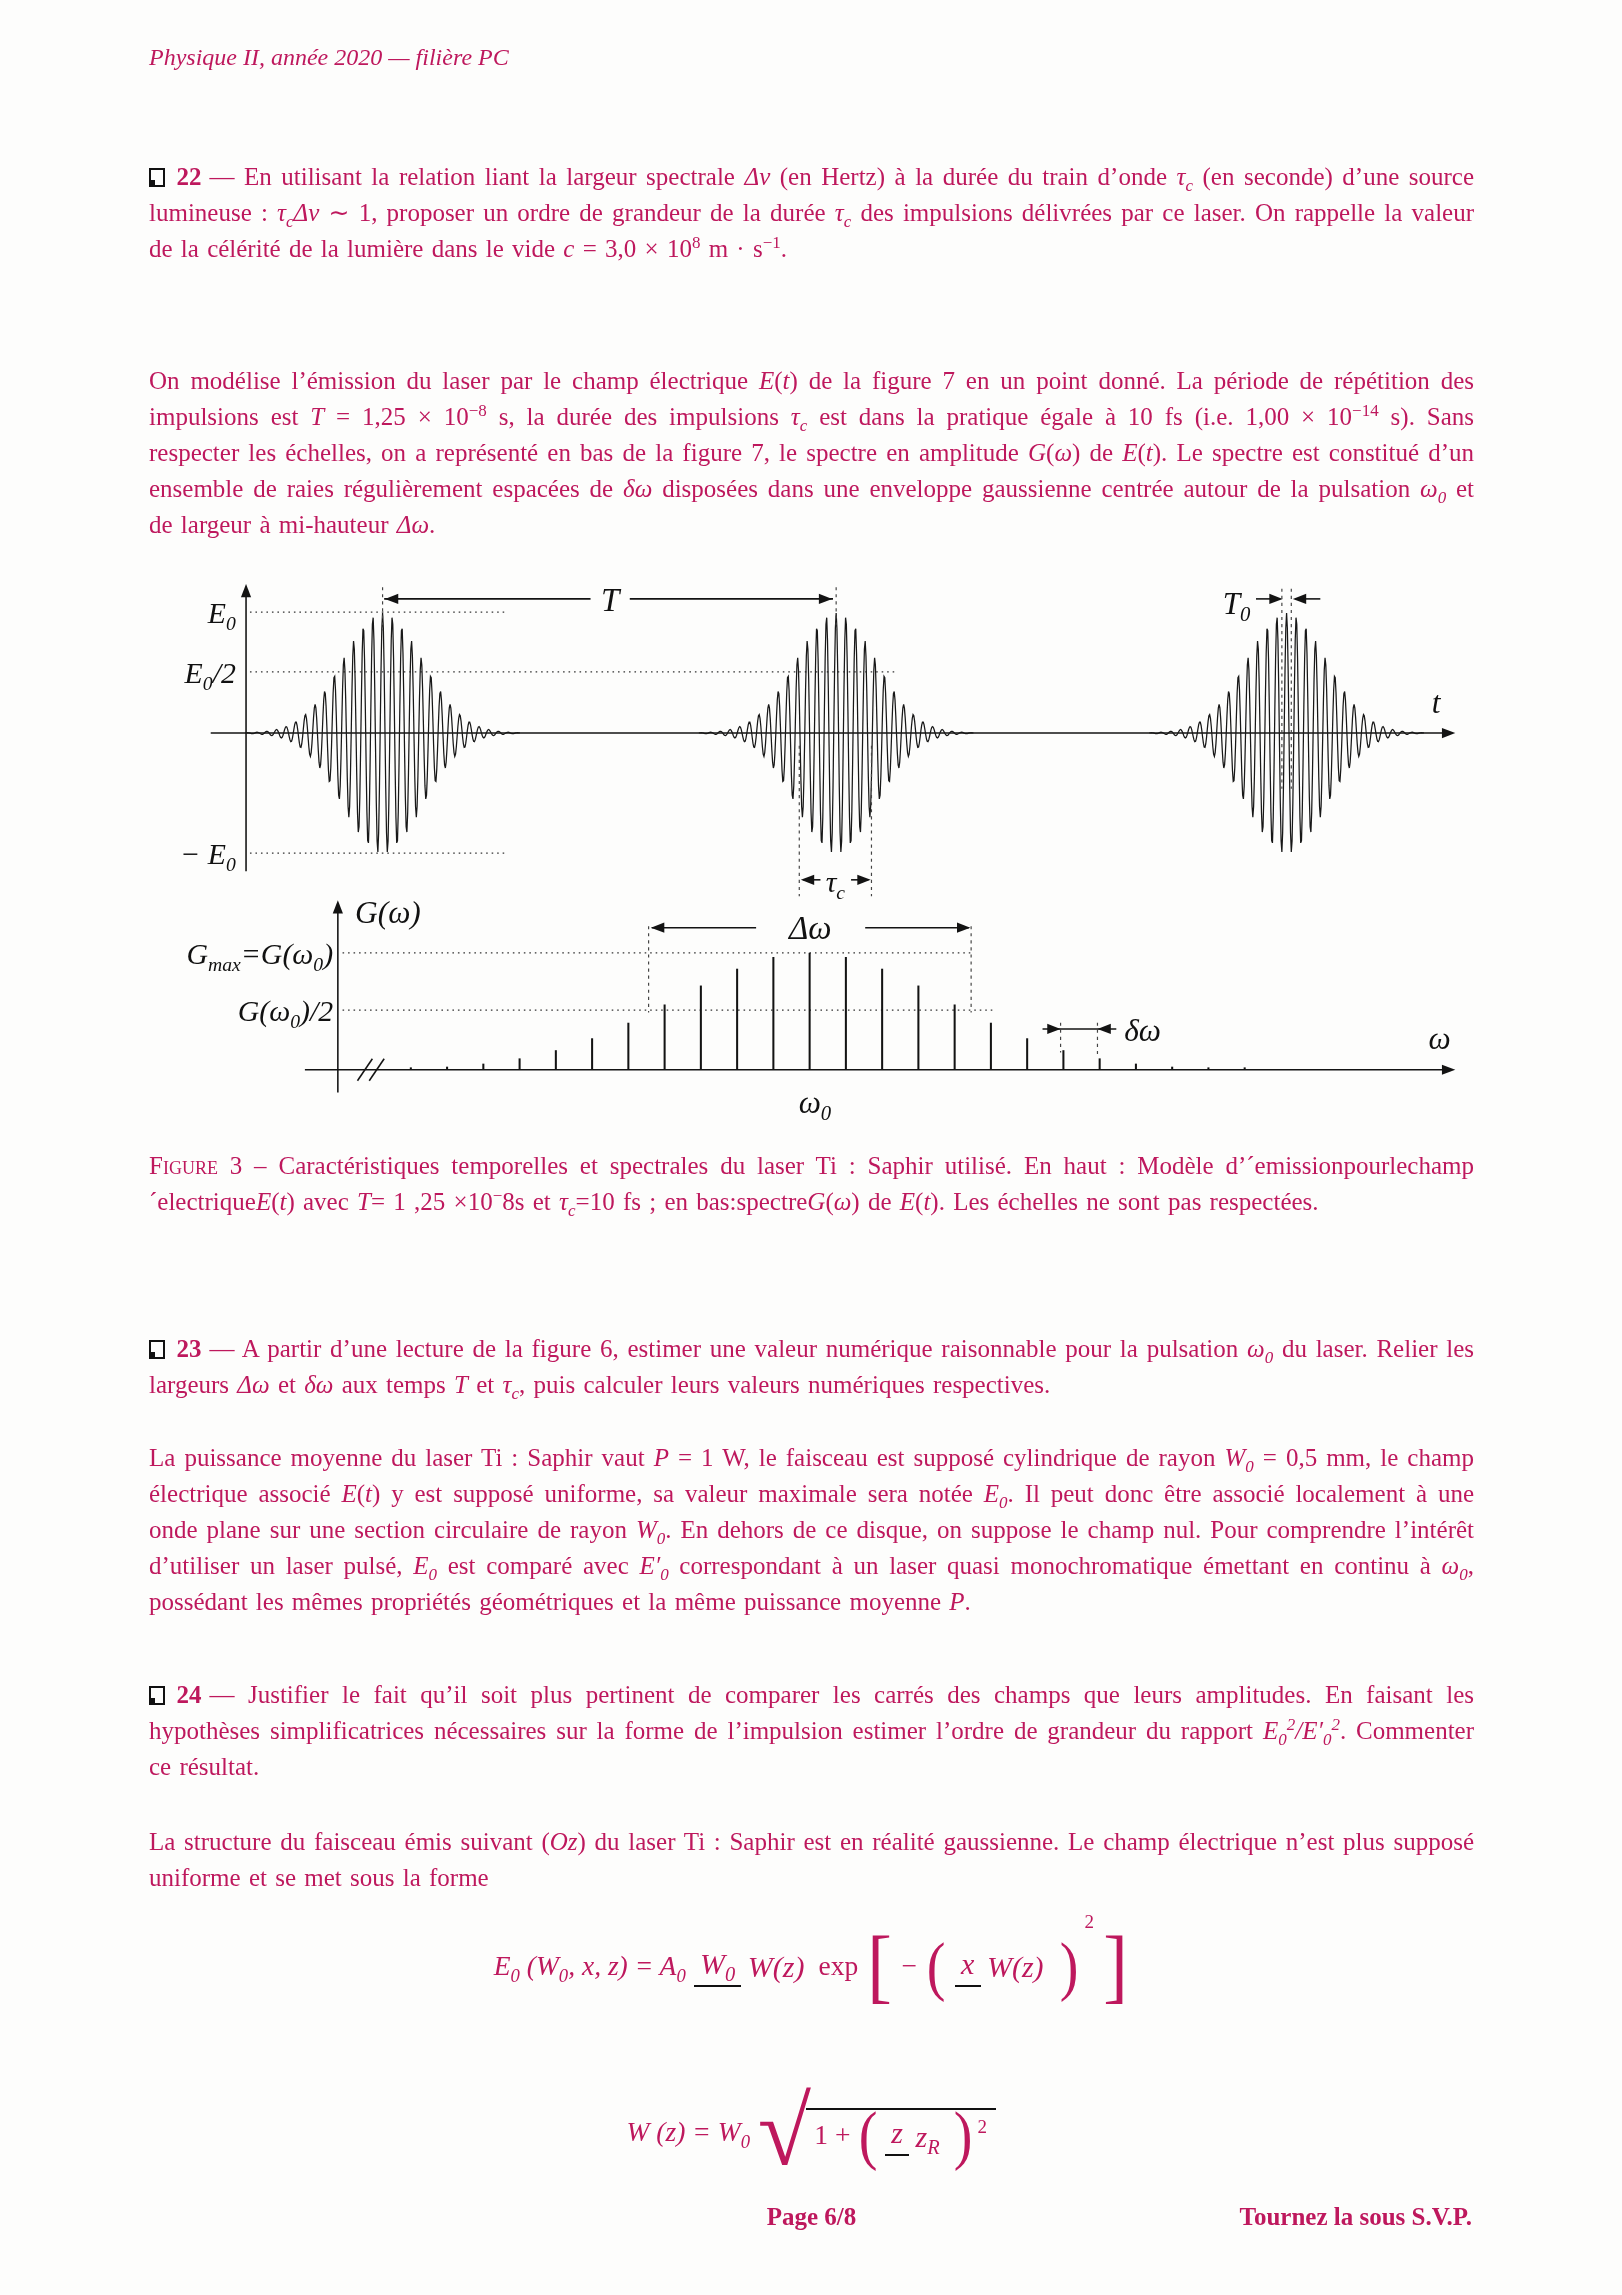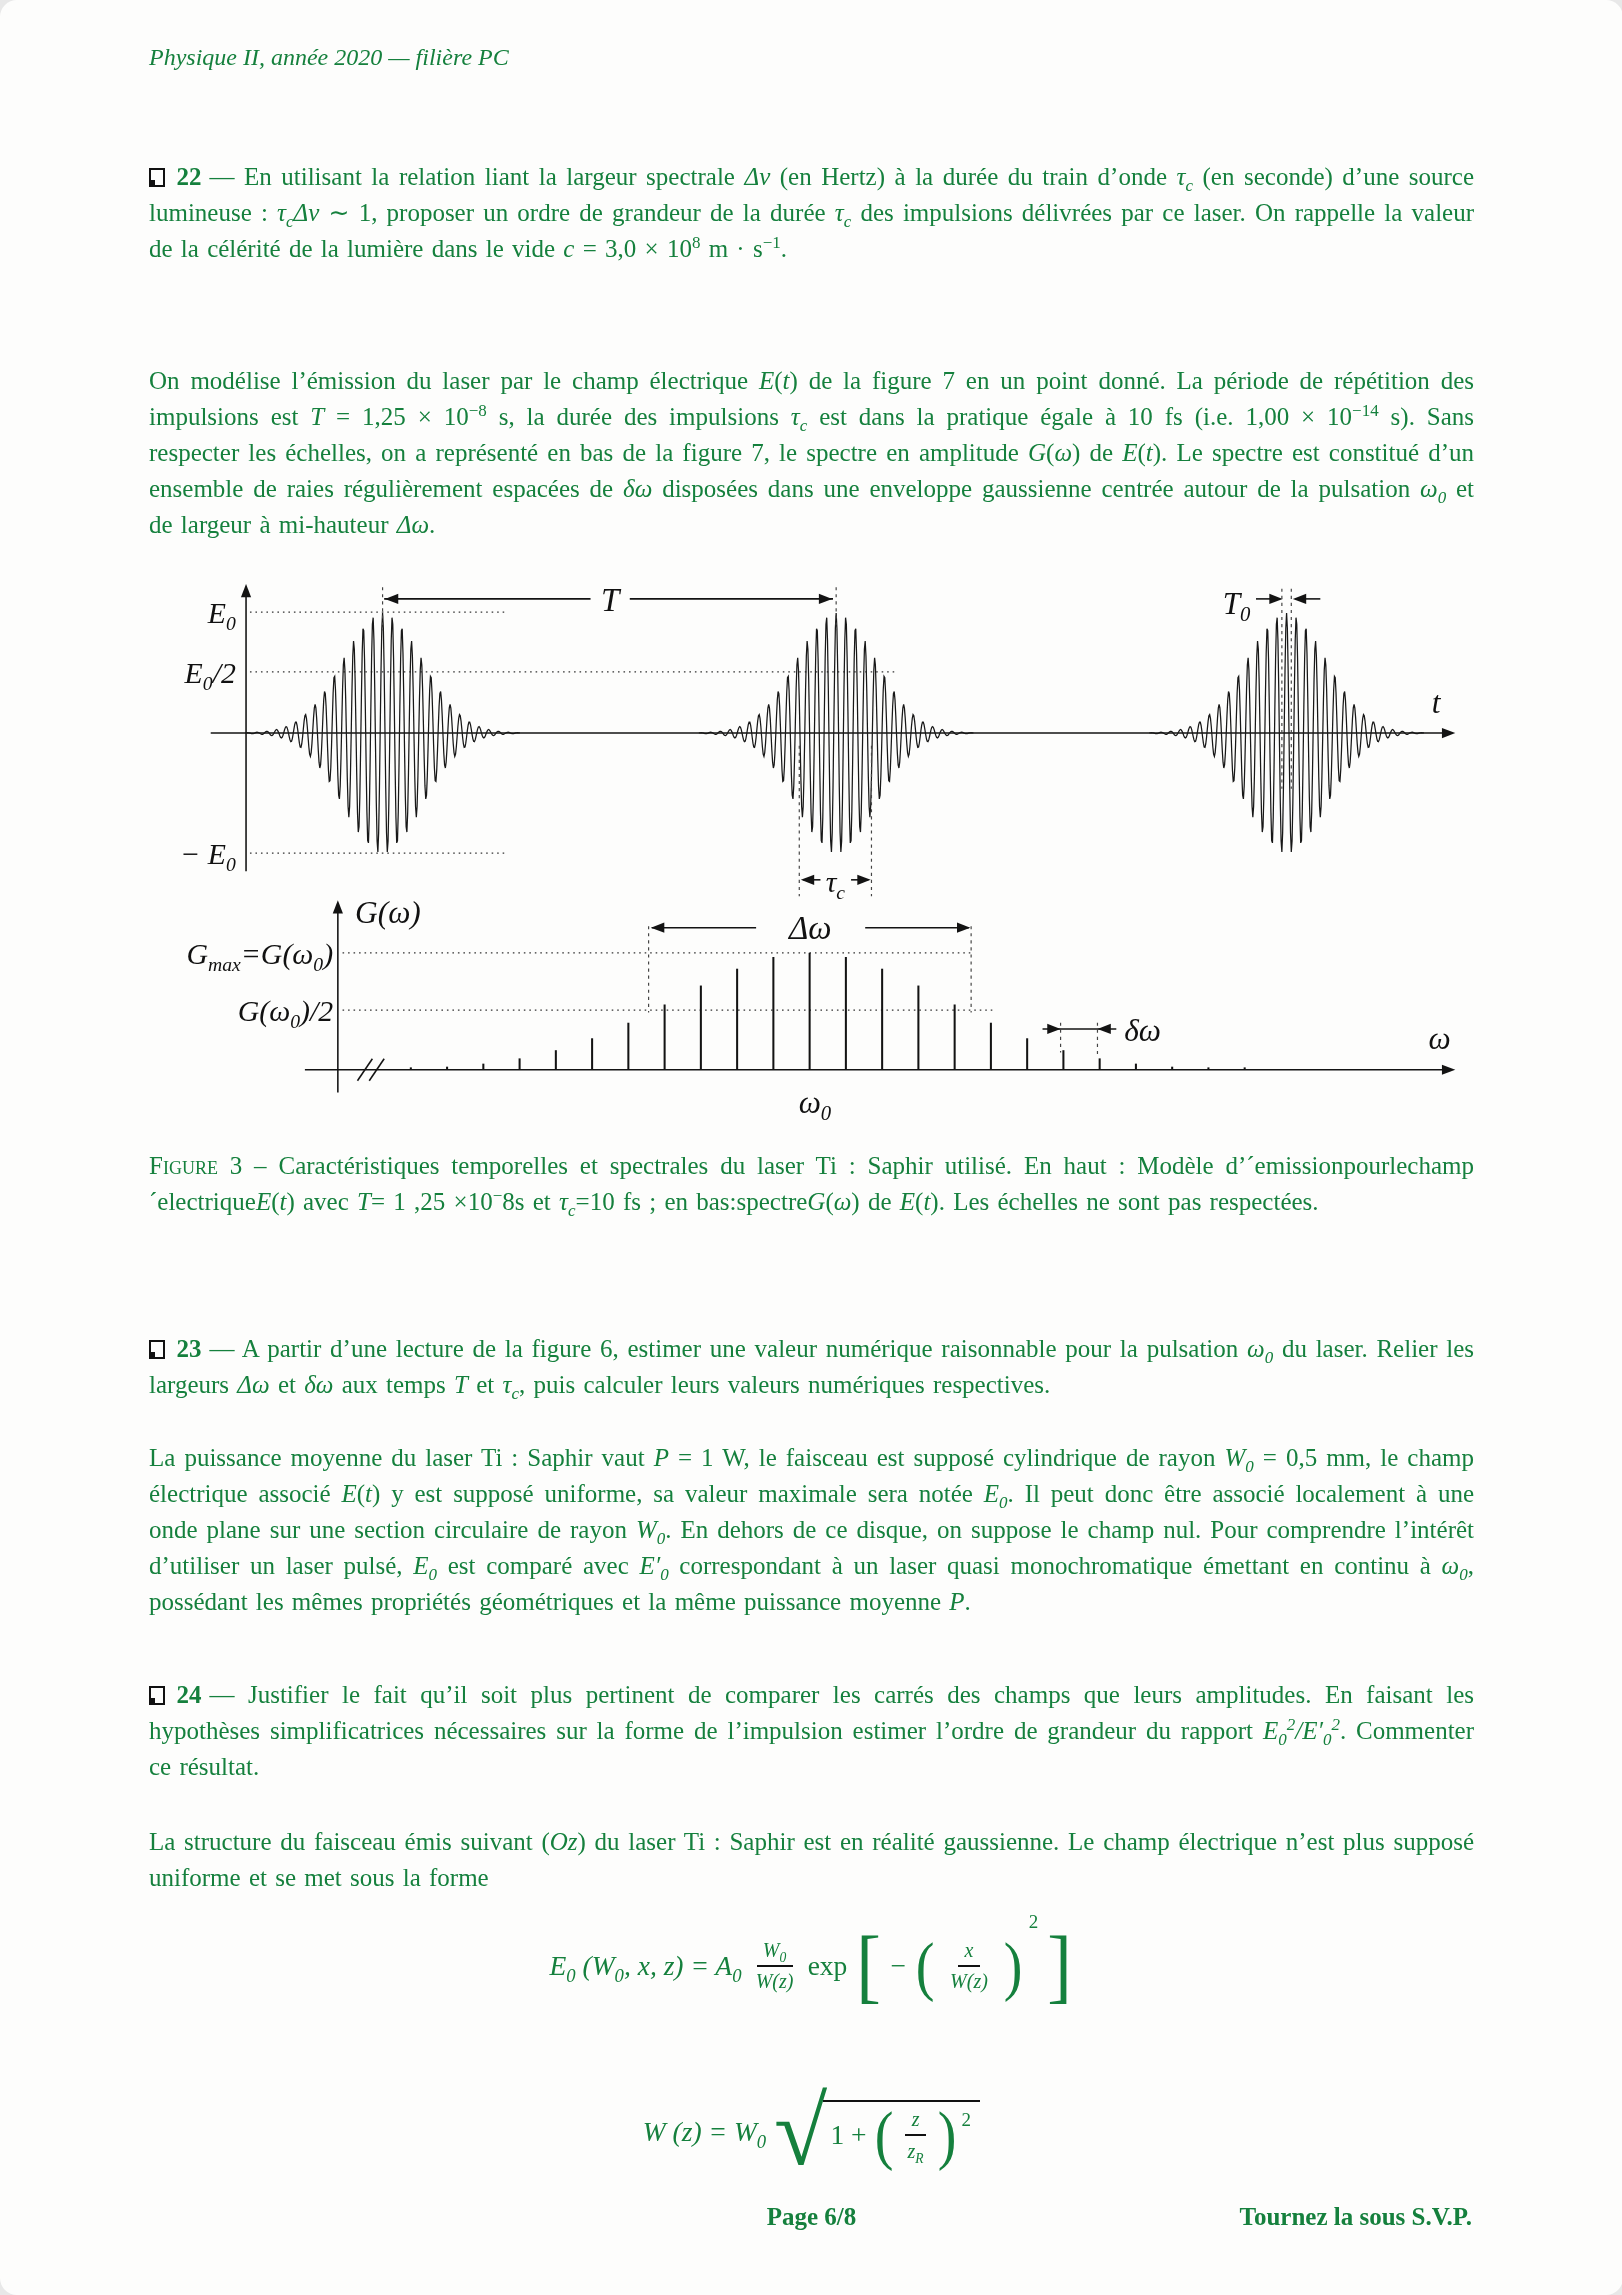--- a/index.html
+++ b/index.html
@@ -1,21 +1,20 @@
 <!DOCTYPE html>
 <html style="font-size:12.6px"><head>
 <meta charset="utf-8">
 <style>
   html,body{margin:0;padding:0;background:#e8e8e8;}
   .page{
     position:relative;width:1623px;height:2295px;margin:0 auto;
-    background:#fdfdfc;color:#15803d;
+    background:#fdfdfc;color:#be185d;
     font-family:"Liberation Serif", serif;
     overflow:hidden;
-    border-radius:17px;
   }
   .block{
     position:absolute;left:149px;width:1325px;
     font-size:25px;line-height:36px;word-spacing:2px;
     text-align:justify;
   }
   .block i, .equation i{font-family:"Liberation Serif", serif;}
   sub,sup{font-size:68%;line-height:0;}
   .header{
     position:absolute;left:149px;top:44px;
@@ -32,21 +31,21 @@
   }
   .qnum{font-weight:700;margin-right:7.9px;}
   .figwrap{position:absolute;left:118px;top:573px;width:1452px;height:565px;}
   .figlabel{font-variant:small-caps;}
   .equation{
     position:absolute;left:149px;width:1325px;
     display:flex;justify-content:center;align-items:center;
     gap:7.9px;font-size:27.5px;font-style:italic;
   }
   .equation .roman{font-style:normal;}
-  .frac{display:inline-flex;flex-direction:column;align-items:center;font-size:20px;line-height:1.25;}
+  .frac{display:inline-flex;flex-direction:row;align-items:center;font-size:30px;line-height:1.25;}
   .fnum{padding:0 6.3px 2.4px;border-bottom:2px solid #111;}
   .fden{padding:2.4px 6.3px 0;}
   .bigp{font-size:66px;font-style:normal;font-weight:200;line-height:0;transform:scaleX(.85);}
   .bigb{font-size:82px;font-style:normal;font-weight:200;line-height:0;transform:scaleX(.9);}
   .powOuter{align-self:flex-start;font-style:normal;font-size:19px;margin-left:-3.1px;margin-top:1.6px;}
   .sqrtsym{font-size:97px;font-style:normal;line-height:0;margin-right:-12.6px;font-weight:200;}
   .radicand{display:inline-flex;align-items:center;gap:6.3px;border-top:2.4px solid #111;padding:4.7px 9.4px 0 7.9px;}
   .footer-page{
     position:absolute;left:0;top:2203px;width:100%;
     text-align:center;font-weight:700;font-size:25px;

